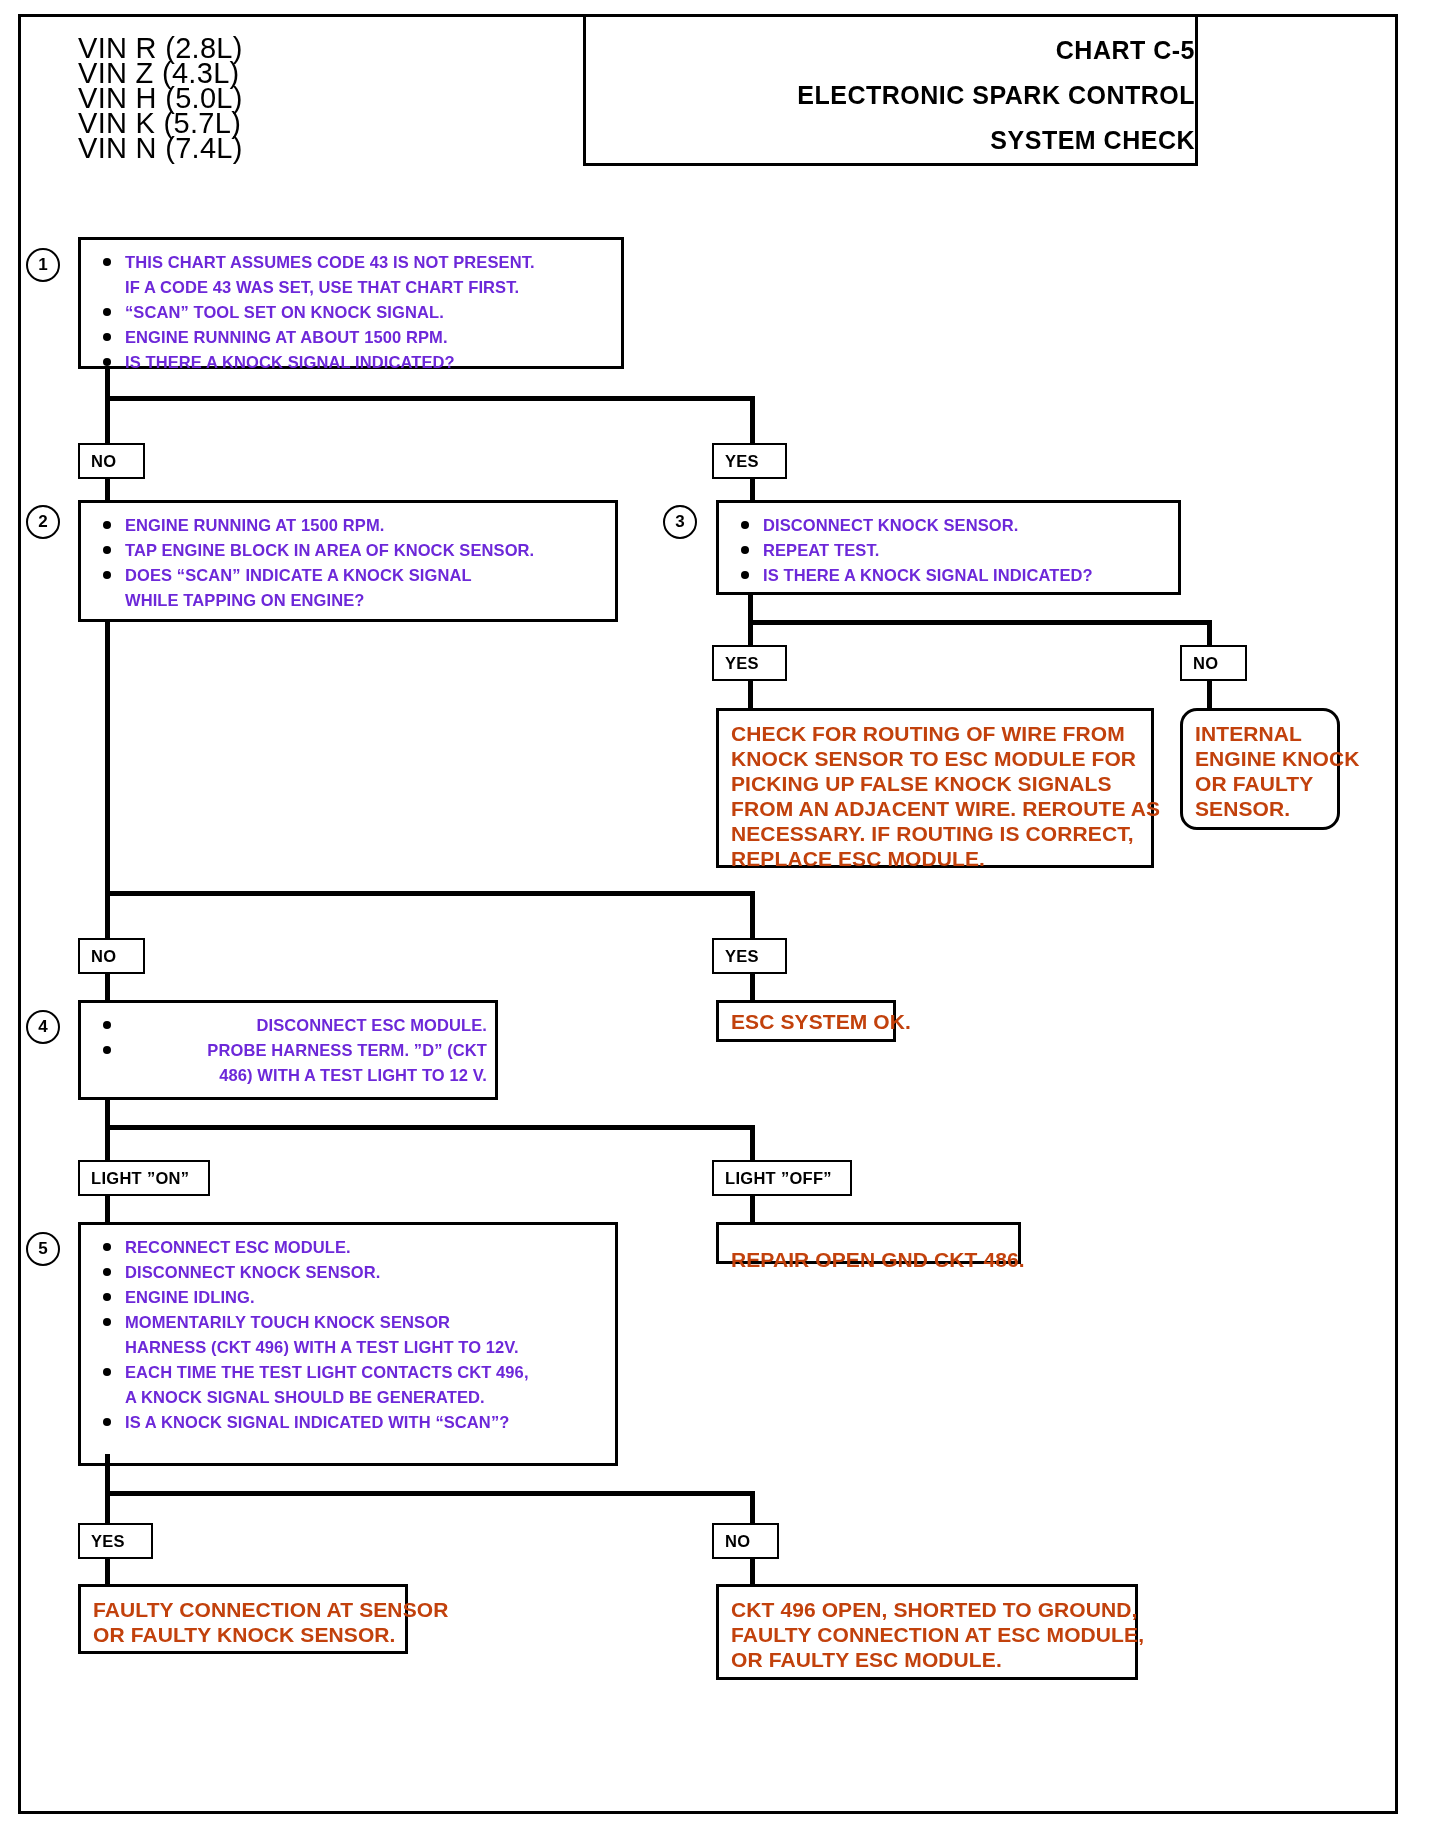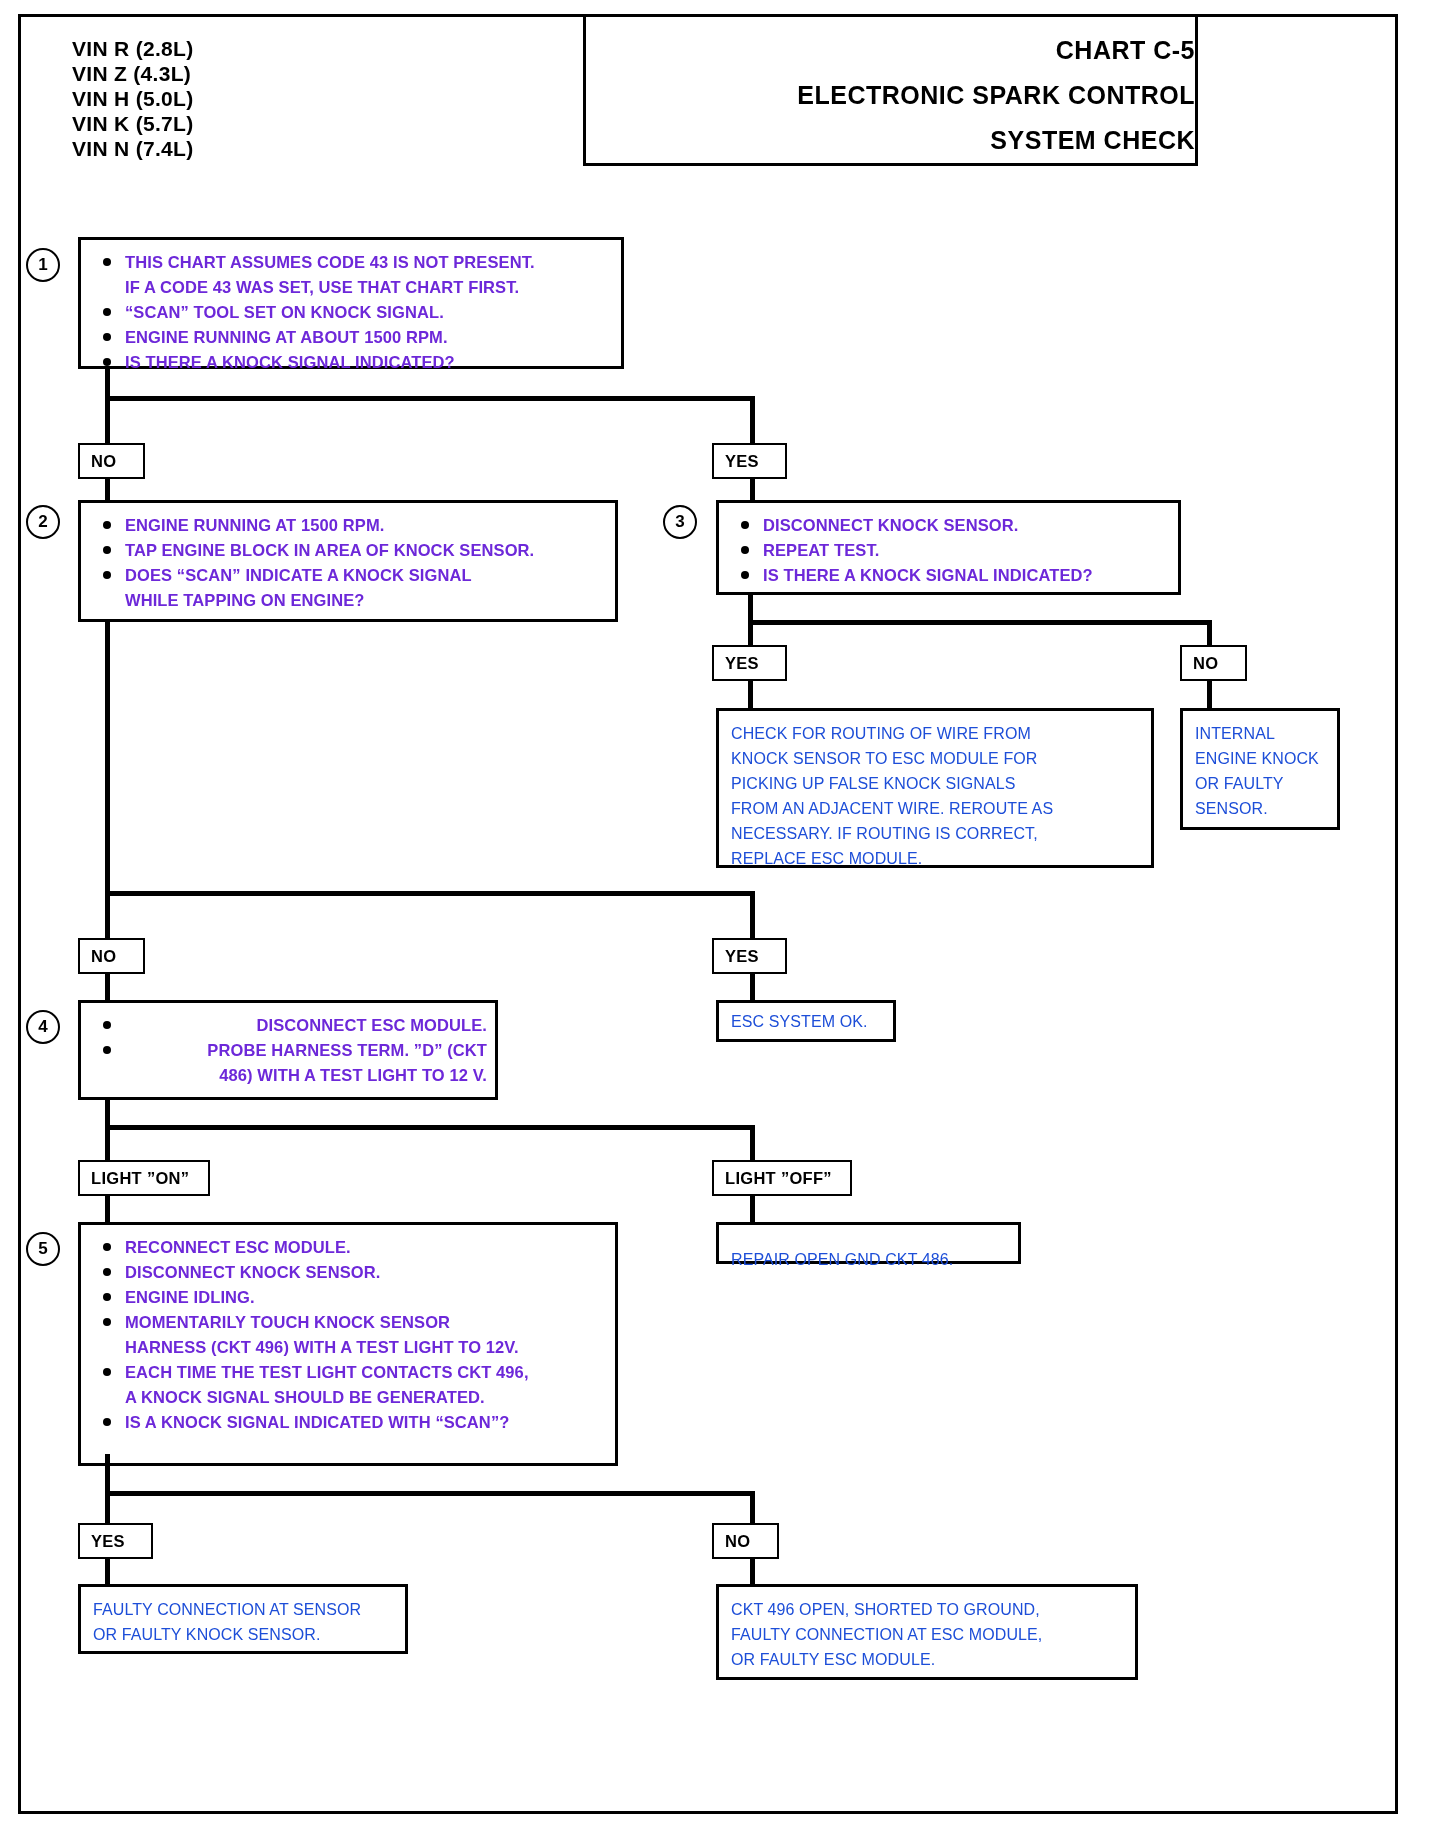--- a/index.html
+++ b/index.html
@@ -23,24 +23,24 @@
     left: 18px;
     top: 14px;
     width: 1380px;
     height: 1800px;
     border: 3px solid #000;
     box-sizing: border-box;
   }
   
   .vin-list {
     position: absolute;
-    left: 72px;
+    left: 78px;
     top: 36px;
-    font-weight: bold;
-    font-size: 21px;
+    font-weight: normal;
+    font-size: 29px;
     line-height: 25px;
     letter-spacing: 0.3px;
     color: #000;
   }
   .title-block {
     position: absolute;
     left: 583px;
     top: 14px;
     width: 615px;
     height: 152px;
@@ -112,25 +112,25 @@
   }
   
   .text-box {
     position: absolute;
     border: 3px solid #000;
     box-sizing: border-box;
     background: #fff;
     padding: 10px 12px 8px 12px;
   }
   .text-box .ln {
-    font-weight: normal;
-    font-size: 16px;
+    font-weight: bold;
+    font-size: 21px;
     line-height: 25px;
     letter-spacing: 0.1px;
-    color: #1d4ed8;
+    color: #c2410c;
     white-space: nowrap;
   }
   
   .branch-label {
     position: absolute;
     border: 2px solid #000;
     box-sizing: border-box;
     background: #fff;
     font-weight: bold;
     font-size: 16.5px;
@@ -228,21 +228,21 @@
 
   <div class="text-box" style="left:716px; top:708px; width:438px; height:160px;">
     <div class="ln">CHECK FOR ROUTING OF WIRE FROM</div>
     <div class="ln">KNOCK SENSOR TO ESC MODULE FOR</div>
     <div class="ln">PICKING UP FALSE KNOCK SIGNALS</div>
     <div class="ln">FROM AN ADJACENT WIRE.  REROUTE AS</div>
     <div class="ln">NECESSARY.  IF ROUTING IS CORRECT,</div>
     <div class="ln">REPLACE ESC MODULE.</div>
   </div>
 
-  <div class="text-box" style="left:1180px; top:708px; width:160px; height:122px;">
+  <div class="text-box" style="left:1180px; top:708px; width:160px; height:122px;border-radius:17px;">
     <div class="ln">INTERNAL</div>
     <div class="ln">ENGINE KNOCK</div>
     <div class="ln">OR FAULTY</div>
     <div class="ln">SENSOR.</div>
   </div>
 
   <div class="ln-v" style="left:105px; top:622px; height:272px;"></div>
   <div class="ln-h" style="left:105px; top:891px; width:650px;"></div>
   <div class="ln-v" style="left:750px; top:891px; height:50px;"></div>
   <div class="ln-v" style="left:105px; top:891px; height:50px;"></div>

